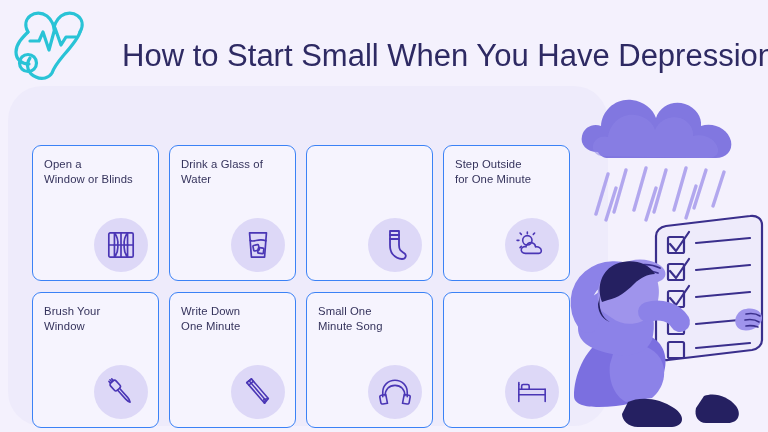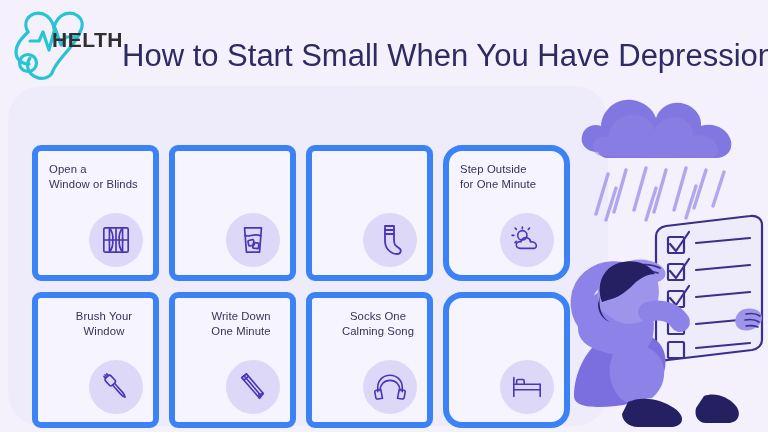--- a/index.html
+++ b/index.html
@@ -58,21 +58,21 @@
   
   #cards{
     position:absolute; left:0; top:0;
     width:768px; height:432px;
     z-index:3;
   }
   .card{
     position:absolute;
     width:127px; height:136px;
     background:#f6f4fe;
-    border:6px solid #3b82f6;
+    border:1px solid #3b82f6;
     border-radius:9px;
   }
   .card-title{
     position:absolute;
     left:11px; top:11px;
     width:110px;
     font-size:11.3px;
     line-height:14.6px;
     color:#35335c;
     letter-spacing:0.1px;
@@ -82,22 +82,22 @@
     right:10px; bottom:8px;
     width:54px; height:54px;
     border-radius:50%;
     background:#ddd8f7;
     display:flex; align-items:center; justify-content:center;
   }
   .icon-wrap svg{ display:block; }
 
   
   .c1{ left:32px; }  .c2{ left:169px; }
-  .c3{ left:306px; } .c4{ left:443px;border-radius:19px; }
-  .r1{ top:145px; }  .r2{ top:292px;text-align:center; }
+  .c3{ left:306px; } .c4{ left:443px; }
+  .r1{ top:145px; }  .r2{ top:292px; }
 
   
   #illustration{
     position:absolute;
     left:556px; top:96px;
     width:212px; height:336px;
     z-index:4;
   }
   #illustration svg{ display:block; }
 </style>
@@ -119,21 +119,20 @@
 
           <path d="M22 26 C16 32 10 38 10 46 C10 54 16 58 23 58"></path>
 
           <circle cx="22" cy="57" r="8.5"></circle>
 
           <path d="M24 35 L33 35 L37 26 L43 44 L49 22 L55 39 L60 31 L70 31"></path>
         </g>
       </svg>
     </span>
     <div id="logo-text">
-      <div>HELTH</div>
     </div>
   </div>
 
   <div id="page-title">How to Start Small When You Have Depression</div>
 </div>
 
 <div id="cards">
 
   <div class="card c1 r1">
     <div class="card-title">
@@ -147,20 +146,24 @@
         <line x1="16" y1="3" x2="16" y2="29"></line>
         <path d="M9 3 L9 16 M9 3 C12 7 13 12 12.5 16"></path>
         <path d="M23 3 L23 16 M23 3 C20 7 19 12 19.5 16"></path>
         <path d="M9 29 L9 16 M9 29 C12 25 13 20 12.5 16"></path>
         <path d="M23 29 L23 16 M23 29 C20 25 19 20 19.5 16"></path>
       </svg>
     </div>
   </div>
 
   <div class="card c2 r1">
+    <div class="card-title">
+      <span>Drink a Glass of</span><br>
+      <span>Water</span>
+    </div>
     <div class="icon-wrap">
       <svg width="26" height="30" viewBox="0 0 26 32" fill="none" stroke="#4a36b5" stroke-width="1.8" stroke-linecap="round" stroke-linejoin="round">
         <path d="M4 3 L22 3 L20 29 L6 29 Z"></path>
         <path d="M4.6 11 C9 14 13 8 21.4 11.5"></path>
         <rect x="8" y="16" width="6" height="6" rx="1" transform="rotate(-12 11 19)"></rect>
         <rect x="13" y="19" width="6" height="6" rx="1" transform="rotate(8 16 22)"></rect>
       </svg>
     </div>
   </div>
 
@@ -221,22 +224,22 @@
         <line x1="6.5" y1="4" x2="24.6" y2="25.3"></line>
         <path d="M23 28 L22.2 24 L27 23"></path>
         <line x1="4" y1="6" x2="9" y2="2"></line>
         <path d="M6.2 8.6 L11 4.6"></path>
       </svg>
     </div>
   </div>
 
   <div class="card c3 r2">
     <div class="card-title">
-      <span>Socks One</span><br>
-      <span>Calming Song</span>
+      <span>Small One</span><br>
+      <span>Minute Song</span>
     </div>
     <div class="icon-wrap">
       <svg width="32" height="30" viewBox="0 0 34 30" fill="none" stroke="#4a36b5" stroke-width="1.7" stroke-linecap="round" stroke-linejoin="round">
         <path d="M4 20 L4 15 C4 7.8 9.8 2.5 17 2.5 C24.2 2.5 30 7.8 30 15 L30 20"></path>
         <path d="M6.5 19 C6.5 12.5 10.5 8 17 8 C23.5 8 27.5 12.5 27.5 19"></path>
         <path d="M2.4 18.4 L7.2 17.6 L9 27 L4.2 27.8 C2.8 28 2 27 1.9 26 L0.9 20.4 C0.7 19.3 1.3 18.6 2.4 18.4 Z"></path>
         <path d="M31.6 18.4 L26.8 17.6 L25 27 L29.8 27.8 C31.2 28 32 27 32.1 26 L33.1 20.4 C33.3 19.3 32.7 18.6 31.6 18.4 Z"></path>
       </svg>
     </div>
   </div>

